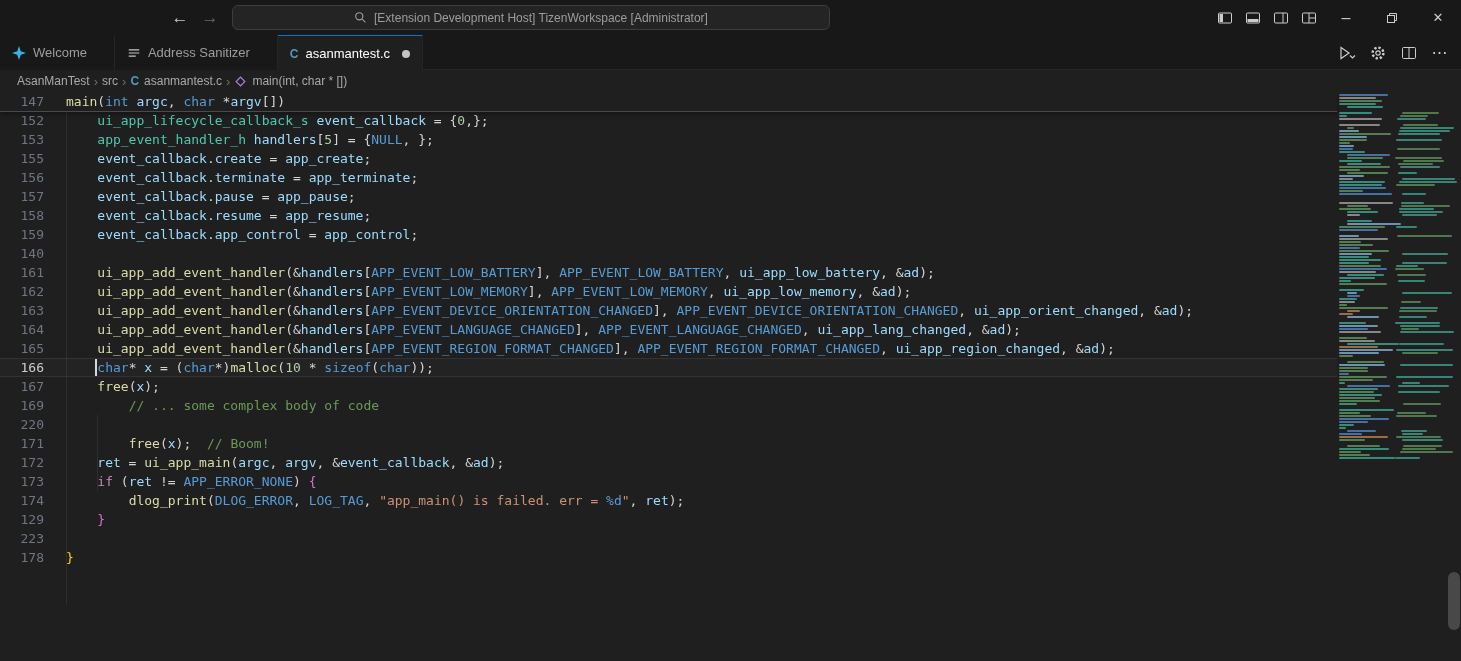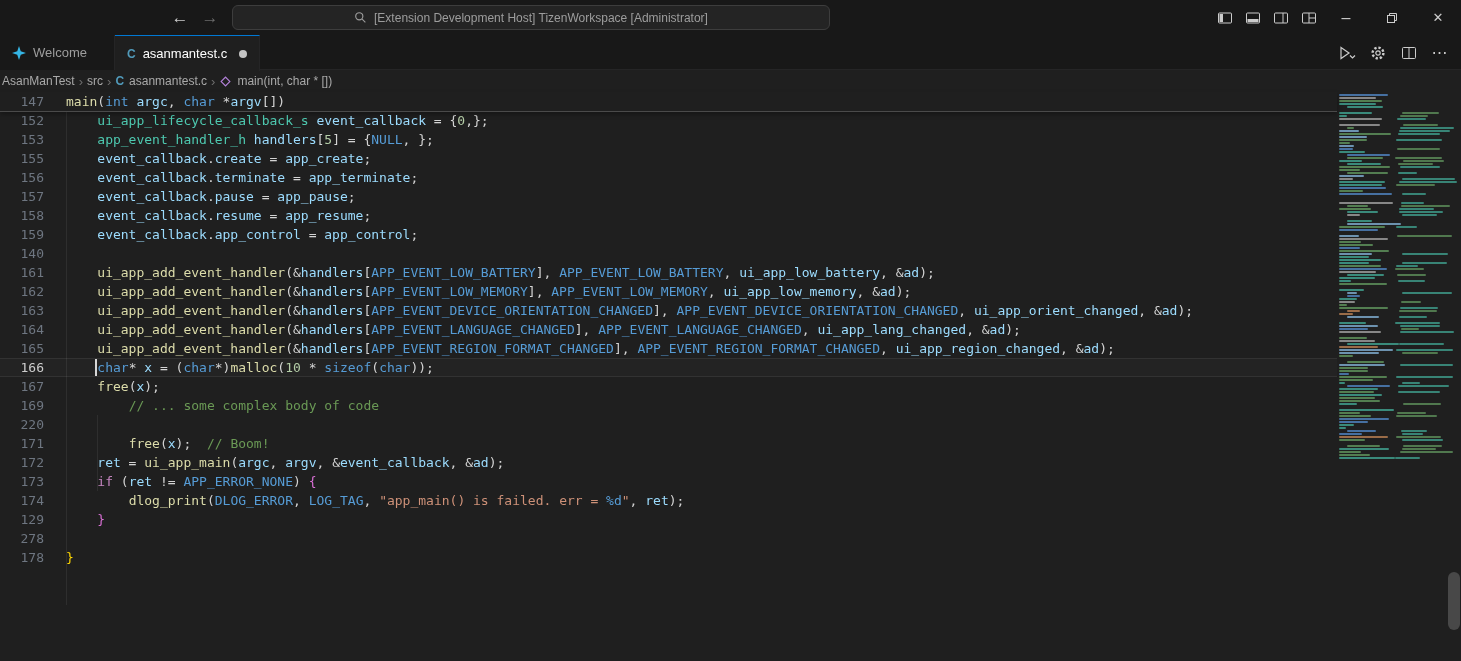--- a/index.html
+++ b/index.html
@@ -33,21 +33,21 @@
   .tab .pad { width:8px; }
   .cicon { font-weight:bold; color:#519aba; font-size:12px; }
   .editor-actions { position:absolute; right:10px; top:35px; height:35px; display:flex;
                     align-items:center; gap:9px; z-index:3; }
   .ea-btn { display:flex; align-items:center; justify-content:center; height:24px; min-width:22px;
             color:#cccccc; }
   .ellipsis-glyph { font-size:16px; color:#cccccc; letter-spacing:1px; }
 
   
   .breadcrumbs { position:absolute; top:70px; left:0; right:0; height:22px; background:#1f1f1f;
-                 display:flex; align-items:center; padding-left:2px; font-size:12px;
+                 display:flex; align-items:center; padding-left:17px; font-size:12px;
                  color:#a9a9a9; }
   .bc-item { display:flex; align-items:center; gap:5px; }
   .bc-sep { color:#6e6e6e; font-size:13px; padding:0 4px; }
 
   
   .editor { position:absolute; top:92px; left:0; right:0; bottom:0; background:#1f1f1f;
             font-family:"DejaVu Sans Mono", monospace; font-size:13px; }
   .sticky { position:absolute; top:0; left:0; right:124px; height:19px; background:#1f1f1f;
             z-index:5; box-shadow:0 1px 0 #4a4a4a, 0 3px 5px rgba(0,0,0,0.35); }
   .codearea { position:absolute; top:19px; left:0; right:124px; bottom:0; overflow:hidden; }
@@ -136,20 +136,29 @@
 </div>
 
 <div class="tabbar">
     <div class="tab">
       <span>
         <svg width="14" height="14" viewBox="0 0 16 16">
           <path d="M8 0 L10 6 L16 8 L10 10 L8 16 L6 10 L0 8 L6 6 Z" fill="#35b5e5"></path>
         </svg>
       </span>
       <span>Welcome</span>
+      <span class="pad"></span>
+    </div>
+    <div class="tab">
+      <span>
+        <svg width="14" height="14" viewBox="0 0 16 16" fill="none" stroke="#c5c5c5" stroke-width="1.3">
+          <path d="M2 4.5 h12 M2 8 h12 M2 11.5 h8"></path>
+        </svg>
+      </span>
+      <span>Address Sanitizer</span>
       <span class="pad"></span>
     </div>
     <div class="tab active">
       <span><span class="cicon">C</span></span>
       <span>asanmantest.c</span>
       <span class="dot"></span>
     </div>
   </div>
 
 <div class="editor-actions">
@@ -228,21 +237,21 @@
       <div class="cl"><div class="ln">165</div><div class="ct"><span style="color: rgb(212, 212, 212);">    </span><span style="color: rgb(220, 220, 170);">ui_app_add_event_handler</span><span style="color: rgb(212, 212, 212);">(&amp;</span><span style="color: rgb(156, 220, 254);">handlers</span><span style="color: rgb(212, 212, 212);">[</span><span style="color: rgb(86, 156, 214);">APP_EVENT_REGION_FORMAT_CHANGED</span><span style="color: rgb(212, 212, 212);">], </span><span style="color: rgb(86, 156, 214);">APP_EVENT_REGION_FORMAT_CHANGED</span><span style="color: rgb(212, 212, 212);">, </span><span style="color: rgb(156, 220, 254);">ui_app_region_changed</span><span style="color: rgb(212, 212, 212);">, &amp;</span><span style="color: rgb(156, 220, 254);">ad</span><span style="color: rgb(212, 212, 212);">);</span></div></div>
       <div class="cl cur"><div class="ln">166</div><div class="ct"><span style="color: rgb(212, 212, 212);">    </span><span style="color: rgb(86, 156, 214);">char</span><span style="color: rgb(212, 212, 212);">* </span><span style="color: rgb(156, 220, 254);">x</span><span style="color: rgb(212, 212, 212);"> = (</span><span style="color: rgb(86, 156, 214);">char</span><span style="color: rgb(212, 212, 212);">*)</span><span style="color: rgb(220, 220, 170);">malloc</span><span style="color: rgb(212, 212, 212);">(</span><span style="color: rgb(181, 206, 168);">10</span><span style="color: rgb(212, 212, 212);"> * </span><span style="color: rgb(86, 156, 214);">sizeof</span><span style="color: rgb(212, 212, 212);">(</span><span style="color: rgb(86, 156, 214);">char</span><span style="color: rgb(212, 212, 212);">));</span></div><span class="cursor"></span></div>
       <div class="cl"><div class="ln">167</div><div class="ct"><span style="color: rgb(212, 212, 212);">    </span><span style="color: rgb(220, 220, 170);">free</span><span style="color: rgb(212, 212, 212);">(</span><span style="color: rgb(156, 220, 254);">x</span><span style="color: rgb(212, 212, 212);">);</span></div></div>
       <div class="cl"><div class="ln">169</div><div class="ct"><span style="color: rgb(212, 212, 212);">        </span><span style="color: rgb(106, 153, 85);">// ... some complex body of code</span></div></div>
       <div class="cl"><div class="ln">220</div><div class="ct"></div></div>
       <div class="cl"><div class="ln">171</div><div class="ct"><span style="color: rgb(212, 212, 212);">        </span><span style="color: rgb(220, 220, 170);">free</span><span style="color: rgb(212, 212, 212);">(</span><span style="color: rgb(156, 220, 254);">x</span><span style="color: rgb(212, 212, 212);">);</span><span style="color: rgb(212, 212, 212);">  </span><span style="color: rgb(106, 153, 85);">// Boom!</span></div></div>
       <div class="cl"><div class="ln">172</div><div class="ct"><span style="color: rgb(212, 212, 212);">    </span><span style="color: rgb(156, 220, 254);">ret</span><span style="color: rgb(212, 212, 212);"> = </span><span style="color: rgb(220, 220, 170);">ui_app_main</span><span style="color: rgb(212, 212, 212);">(</span><span style="color: rgb(156, 220, 254);">argc</span><span style="color: rgb(212, 212, 212);">, </span><span style="color: rgb(156, 220, 254);">argv</span><span style="color: rgb(212, 212, 212);">, &amp;</span><span style="color: rgb(156, 220, 254);">event_callback</span><span style="color: rgb(212, 212, 212);">, &amp;</span><span style="color: rgb(156, 220, 254);">ad</span><span style="color: rgb(212, 212, 212);">);</span></div></div>
       <div class="cl"><div class="ln">173</div><div class="ct"><span style="color: rgb(212, 212, 212);">    </span><span style="color: rgb(197, 134, 192);">if</span><span style="color: rgb(212, 212, 212);"> (</span><span style="color: rgb(156, 220, 254);">ret</span><span style="color: rgb(212, 212, 212);"> != </span><span style="color: rgb(86, 156, 214);">APP_ERROR_NONE</span><span style="color: rgb(212, 212, 212);">) </span><span style="color: rgb(218, 112, 214);">{</span></div></div>
       <div class="cl"><div class="ln">174</div><div class="ct"><span style="color: rgb(212, 212, 212);">        </span><span style="color: rgb(220, 220, 170);">dlog_print</span><span style="color: rgb(212, 212, 212);">(</span><span style="color: rgb(86, 156, 214);">DLOG_ERROR</span><span style="color: rgb(212, 212, 212);">, </span><span style="color: rgb(86, 156, 214);">LOG_TAG</span><span style="color: rgb(212, 212, 212);">, </span><span style="color: rgb(206, 145, 120);">"app_main() is failed. err = </span><span style="color: rgb(86, 156, 214);">%d</span><span style="color: rgb(206, 145, 120);">"</span><span style="color: rgb(212, 212, 212);">, </span><span style="color: rgb(156, 220, 254);">ret</span><span style="color: rgb(212, 212, 212);">);</span></div></div>
       <div class="cl"><div class="ln">129</div><div class="ct"><span style="color: rgb(212, 212, 212);">    </span><span style="color: rgb(218, 112, 214);">}</span></div></div>
-      <div class="cl"><div class="ln">278</div><div class="ct"></div></div>
+      <div class="cl"><div class="ln">223</div><div class="ct"></div></div>
       <div class="cl"><div class="ln">178</div><div class="ct"><span style="color: rgb(255, 215, 0);">}</span></div></div>
     </div>
   <div class="minimap">
       <div class="mrow" style="left: 2px; top: 2px; width: 48.6233px; background: rgb(77, 127, 184); opacity: 0.85;"></div>
       <div class="mrow" style="left: 2px; top: 5px; width: 37.2372px; background: rgb(154, 154, 154); opacity: 0.85;"></div>
       <div class="mrow" style="left: 2px; top: 8px; width: 43.2869px; background: rgb(93, 143, 90); opacity: 0.85;"></div>
       <div class="mrow" style="left: 2px; top: 11px; width: 36.531px; background: rgb(63, 158, 140); opacity: 0.85;"></div>
       <div class="mrow" style="left: 10px; top: 14px; width: 35.6162px; background: rgb(63, 158, 140); opacity: 0.85;"></div>
       <div class="mrow" style="left: 2px; top: 20px; width: 32.5168px; background: rgb(63, 158, 140); opacity: 0.85;"></div>
       <div class="mrow" style="left: 64.7415px; top: 20px; width: 37.5096px; background: rgb(93, 143, 90); opacity: 0.8;"></div>

